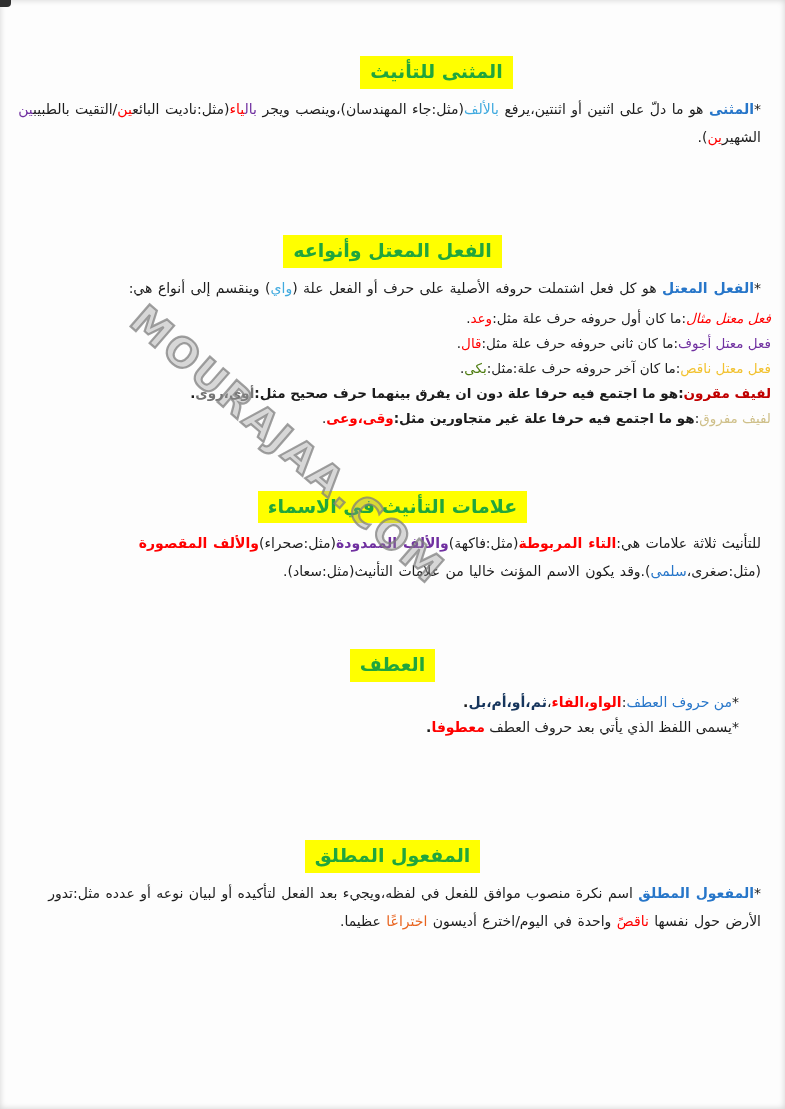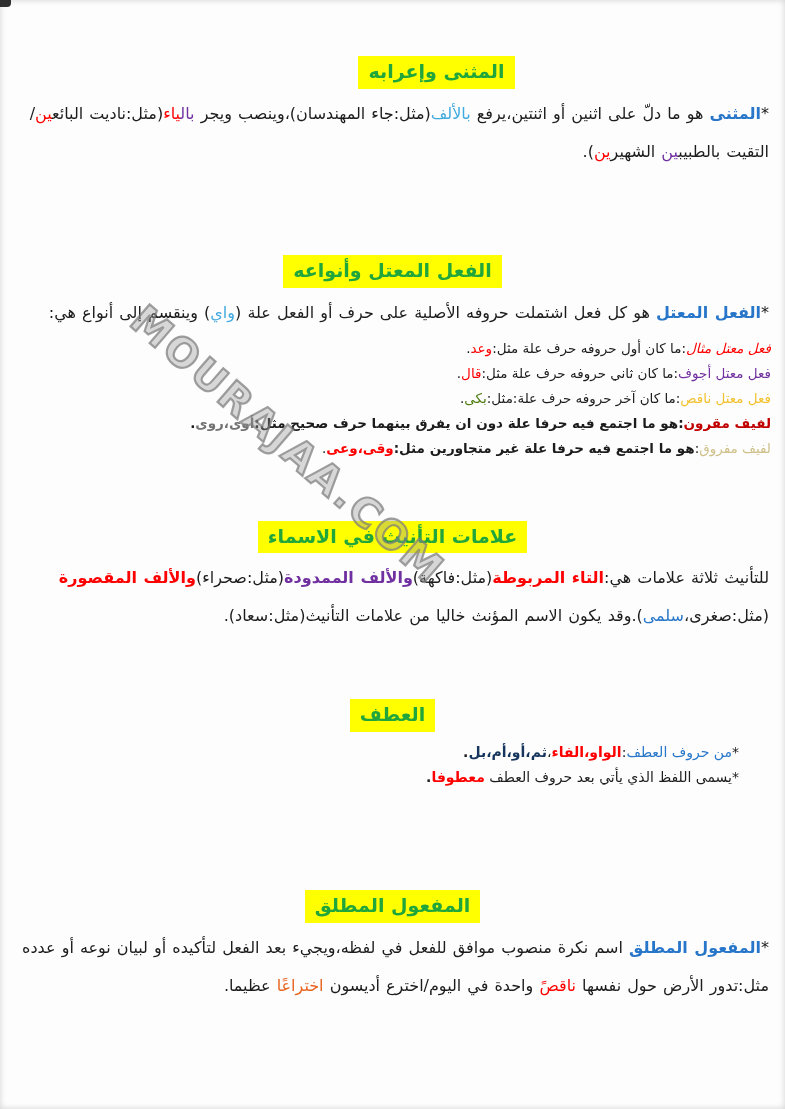--- a/index.html
+++ b/index.html
@@ -26,23 +26,23 @@
     display:inline-block;
     background:var(--hl,#ffff00);
     color:var(--green,#21a63c);
     font-weight:bold;
     font-size:19px;
     line-height:1.2;
     padding:4px 10px 6px 10px;
   }
   .shift-right{ transform:translateX(44px); }
   .para{
-    margin:6px 16px 0 14px;
-    font-size:16px;
-    line-height:38px;
+    margin:6px 24px 0 14px;
+    font-size:14px;
+    line-height:28px;
     text-align:right;
     word-spacing:1px;
   }
   .vlist{
     margin:4px 14px 0 14px;
     font-size:13.5px;
     line-height:25px;
   }
   .vlist .line{ white-space:nowrap; }
   .atf-block{
@@ -77,21 +77,21 @@
 <body>
 
 <div class="page">
 
   <div class="corner-mark"></div>
 
   <div class="watermark">MOURAJAA.COM</div>
 
   <section>
     <div class="heading-row mt-s1">
-      <span class="heading shift-right">المثنى وإعرابه</span>
+      <span class="heading shift-right">المثنى للتأنيث</span>
     </div>
     <p class="para"><span>*</span><span class="b" style="color: rgb(39, 118, 201);">المثنى</span><span> هو ما دلّ على اثنين أو اثنتين،يرفع </span><span style="color: rgb(65, 170, 223);">بالألف</span><span>(مثل:جاء المهندسان)،وينصب ويجر </span><span style="color: rgb(112, 48, 160);">بال</span><span style="color: rgb(255, 0, 0);">ياء</span><span>(مثل:ناديت </span><span>البائع</span><span style="color: rgb(255, 0, 0);">ين</span><span>/التقيت بالطبيب</span><span style="color: rgb(112, 48, 160);">ين</span><span> الشهير</span><span style="color: rgb(255, 0, 0);">ين</span><span>).</span></p>
   </section>
 
   <section>
     <div class="heading-row mt-s2">
       <span class="heading">الفعل المعتل وأنواعه</span>
     </div>
     <p class="para"><span>*</span><span class="b" style="color: rgb(39, 118, 201);">الفعل المعتل</span><span> هو كل فعل اشتملت حروفه الأصلية على حرف أو الفعل علة (</span><span style="color: rgb(65, 170, 223);">واي</span><span>) وينقسم إلى أنواع هي:</span></p>
     <div class="vlist">
@@ -117,16 +117,16 @@
     <div class="atf-block">
       <div class="line"><span>*</span><span style="color: rgb(39, 118, 201);">من حروف العطف</span><span>:</span><span class="b" style="color: rgb(255, 0, 0);">الواو،الفاء</span><span>،</span><span class="b" style="color: rgb(23, 54, 93);">ثم،أو،أم،بل</span><span class="b">.</span></div>
       <div class="line"><span>*يسمى اللفظ الذي يأتي بعد  حروف العطف </span><span class="b" style="color: rgb(255, 0, 0);">معطوفا</span><span class="b">.</span></div>
     </div>
   </section>
 
   <section>
     <div class="heading-row mt-s5">
       <span class="heading">المفعول المطلق</span>
     </div>
-    <p class="para"><span>*</span><span class="b" style="color: rgb(39, 118, 201);">المفعول المطلق</span><span> اسم نكرة منصوب موافق للفعل في لفظه،ويجيء بعد الفعل لتأكيده أو لبيان نوعه أو عدده مثل:تدور الأرض حول نفسها </span><span style="color: rgb(255, 0, 0);">ناقصً</span><span> واحدة في اليوم/اخترع أديسون </span><span style="color: rgb(232, 100, 31);">اختراعًا</span><span> عظيما.</span></p>
+    <p class="para"><span>*</span><span class="b" style="color: rgb(39, 118, 201);">المفعول المطلق</span><span> اسم نكرة منصوب موافق للفعل في لفظه،ويجيء بعد الفعل لتأكيده أو لبيان نوعه أو عدده مثل:تدور الأرض حول نفسها </span><span style="color: rgb(255, 0, 0);">ناقصً</span><span> واحدة في اليوم/اخترع أديسون </span><span style="color: rgb(232, 100, 31); font-family: Liberation Serif, serif;">اختراعًا</span><span> عظيما.</span></p>
   </section>
 
 </div>
 
 </body></html>

